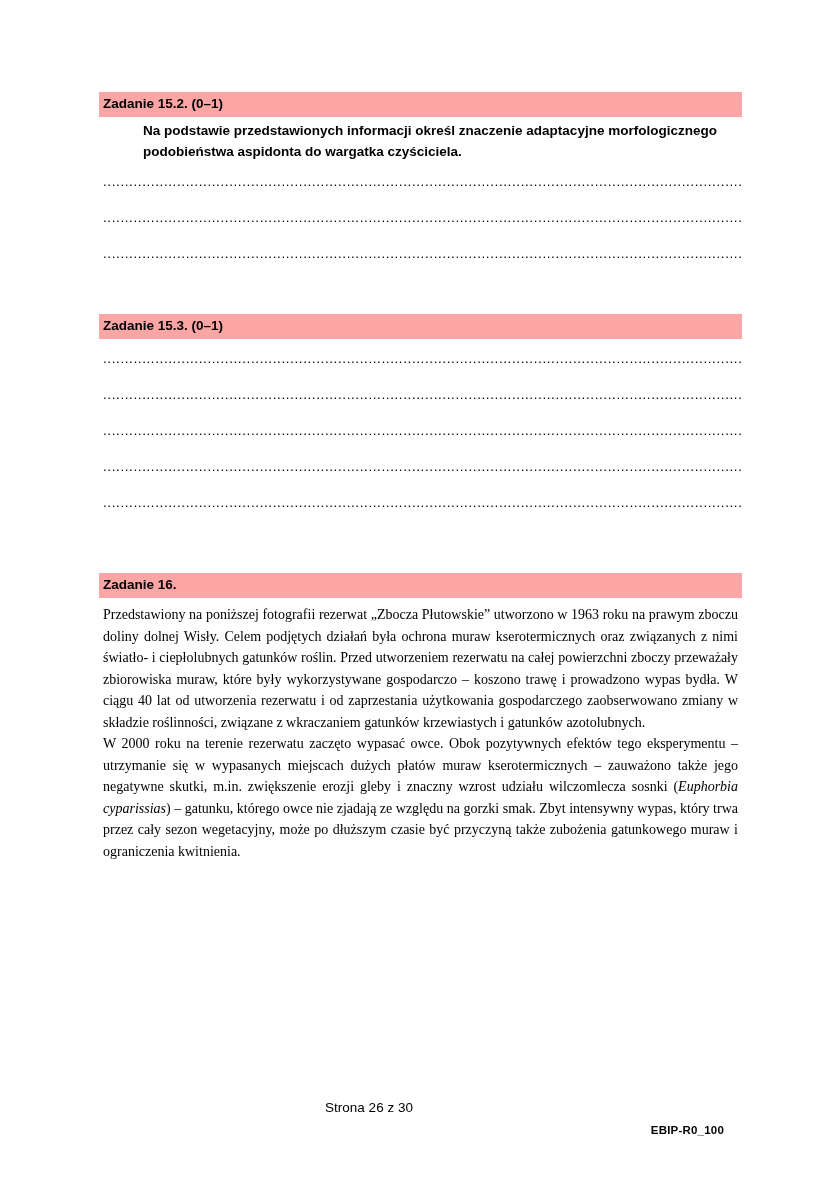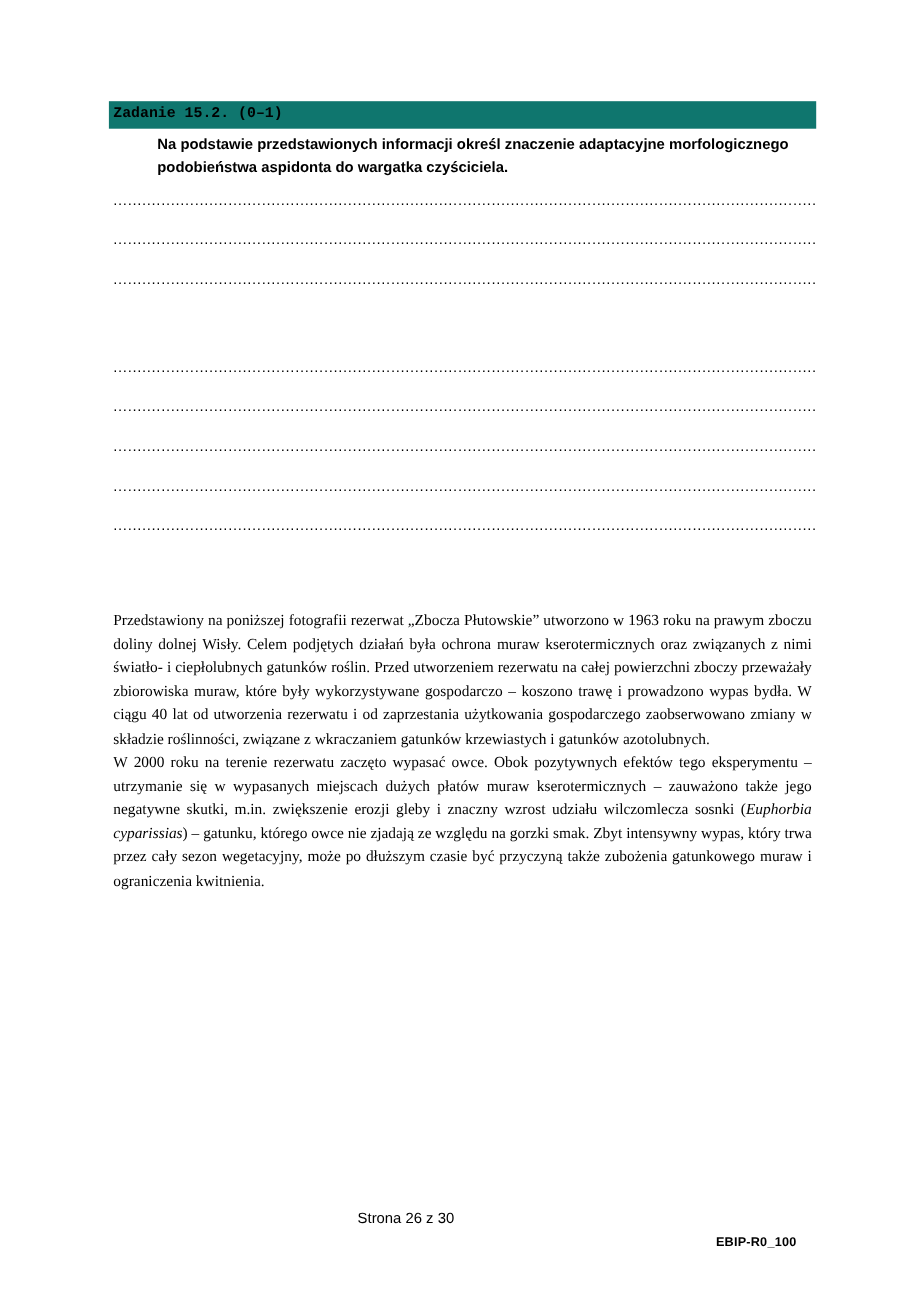--- a/index.html
+++ b/index.html
@@ -22,27 +22,26 @@
     box-sizing: border-box;
     padding: 0;
   }
   .content {
     position: absolute;
     left: 99px;
     top: 92px;
     width: 643px;
   }
   .task-header {
-    background: #0f766e;
+    background: #fca5a5;
     font-weight: bold;
     font-size: 13.5px;
     line-height: 20px;
     padding: 2px 4px 3px 4px;
     box-sizing: border-box;
-    font-family: Liberation Mono, monospace;
   }
   .task-body {
     font-weight: bold;
     font-size: 13.5px;
     line-height: 21px;
     padding: 3px 4px 0 4px;
     box-sizing: border-box;
     margin-left: 40px;
   }
   .dots {
@@ -100,31 +99,33 @@
     <div class="task-header">Zadanie 15.2. (0–1)</div>
     <div class="task-body">Na podstawie przedstawionych informacji określ znaczenie adaptacyjne morfologicznego podobieństwa aspidonta do wargatka czyściciela.</div>
     <div class="dot-group">
       <div class="dots dot-line">..............................................................................................................................................................</div>
       <div class="dots dot-line">..............................................................................................................................................................</div>
       <div class="dots dot-line">..............................................................................................................................................................</div>
     </div>
 
     <div class="spacer-lg"></div>
 
+    <div class="task-header">Zadanie 15.3. (0–1)</div>
     <div class="dot-group">
       <div class="dots dot-line">..............................................................................................................................................................</div>
       <div class="dots dot-line">..............................................................................................................................................................</div>
       <div class="dots dot-line">..............................................................................................................................................................</div>
       <div class="dots dot-line">..............................................................................................................................................................</div>
       <div class="dots dot-line">..............................................................................................................................................................</div>
     </div>
 
     <div class="spacer-lg"></div>
     <div style="height:10px"></div>
 
+    <div class="task-header">Zadanie 16.</div>
     <div class="para first">Przedstawiony na poniższej fotografii rezerwat „Zbocza Płutowskie” utworzono w 1963 roku na prawym zboczu doliny dolnej Wisły. Celem podjętych działań była ochrona muraw kserotermicznych oraz związanych z nimi światło- i ciepłolubnych gatunków roślin. Przed utworzeniem rezerwatu na całej powierzchni zboczy przeważały zbiorowiska muraw, które były wykorzystywane gospodarczo – koszono trawę i prowadzono wypas bydła. W ciągu 40 lat od utworzenia rezerwatu i od zaprzestania użytkowania gospodarczego zaobserwowano zmiany w składzie roślinności, związane z wkraczaniem gatunków krzewiastych i gatunków azotolubnych.</div>
     <div class="para second"><span>W 2000 roku na terenie rezerwatu zaczęto wypasać owce. Obok pozytywnych efektów tego eksperymentu – utrzymanie się w wypasanych miejscach dużych płatów muraw kserotermicznych – zauważono także jego negatywne skutki, m.in. zwiększenie erozji gleby i znaczny wzrost udziału wilczomlecza sosnki (</span><span class="italic">Euphorbia cyparissias</span><span>) – gatunku, którego owce nie zjadają ze względu na gorzki smak. Zbyt intensywny wypas, który trwa przez cały sezon wegetacyjny, może po dłuższym czasie być przyczyną także zubożenia gatunkowego muraw i ograniczenia kwitnienia.</span></div>
 
   </div>
 
   <div class="footer-page">Strona 26 z 30</div>
   <div class="footer-code">EBIP-R0_100</div>
 </div>
 
 </body></html>

